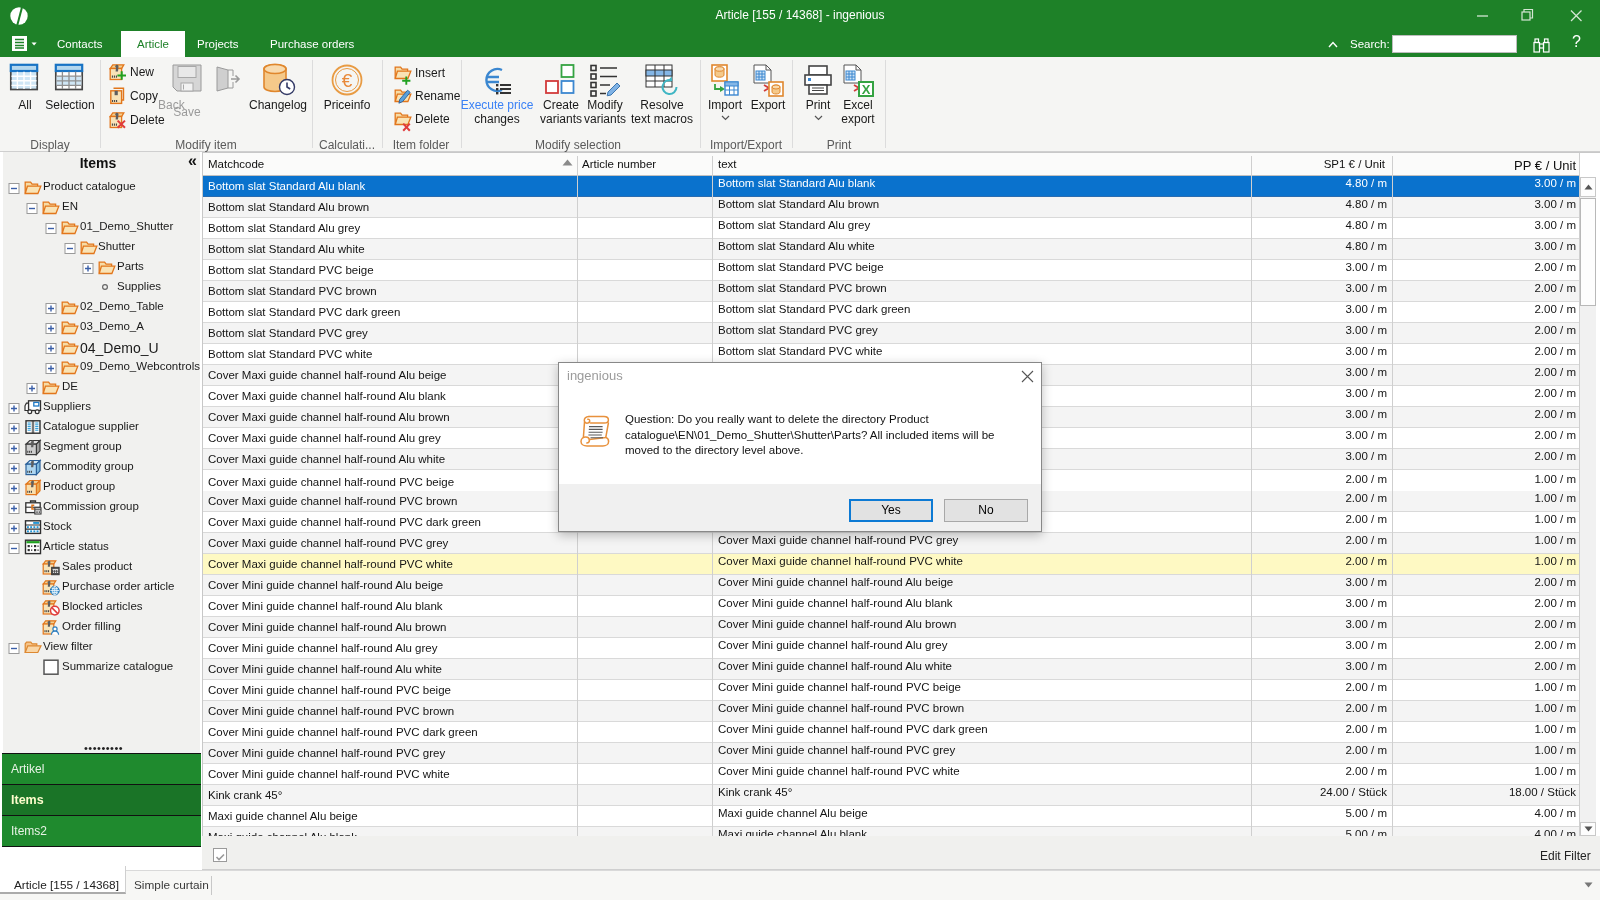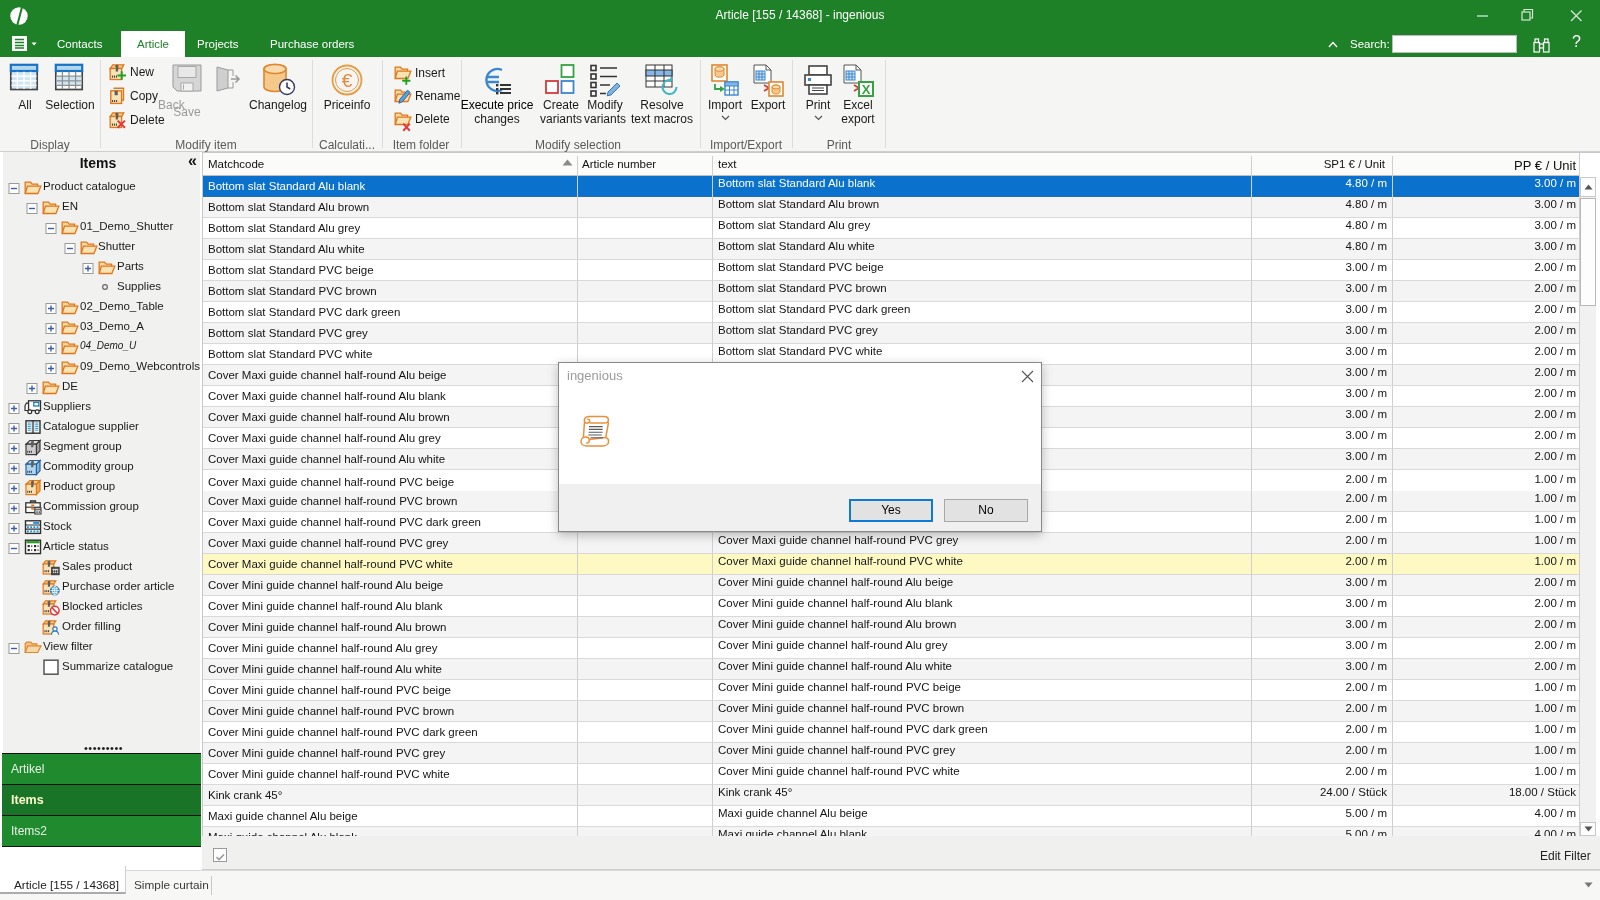--- a/index.html
+++ b/index.html
@@ -154,21 +154,21 @@
 <path d="M6 14 h13 M6 19 h13" stroke="#3b87d0" stroke-width="2.4"></path>
 <g stroke="#333" stroke-width="1.8">
           <path d="M20 22 h11 M20 26 h11 M20 30 h11"></path>
         </g>
 <g fill="#333">
           <rect x="16" y="21" width="2.4" height="2.4"></rect>
           <rect x="16" y="25" width="2.4" height="2.4"></rect>
           <rect x="16" y="29" width="2.4" height="2.4"></rect>
         </g>
 </svg></div>
-    <div class="abs" style="left:427px;top:41px;width:140px;text-align:center;font-size:12px;color:#000000;">Execute price</div>
+    <div class="abs" style="left:427px;top:41px;width:140px;text-align:center;font-size:12px;color:#3b82f6;">Execute price</div>
     <div class="abs" style="left:427px;top:55px;width:140px;text-align:center;font-size:12px;color:#1a1a1a;">changes</div>
     <div class="abs" style="left:544px;top:6px;width:34px;height:34px;"><svg width="34" height="34" viewBox="0 0 34 34">
 <rect x="17.5" y="2" width="12" height="12" fill="#fff" stroke="#35a342" stroke-width="1.8"></rect>
 <rect x="2" y="18" width="12" height="12" fill="#fff" stroke="#d23b3b" stroke-width="1.8"></rect>
 <rect x="17.5" y="18" width="12" height="12" fill="#fff" stroke="#3b87d0" stroke-width="1.8"></rect>
 </svg></div>
     <div class="abs" style="left:491px;top:41px;width:140px;text-align:center;font-size:12px;color:#1a1a1a;">Create</div>
     <div class="abs" style="left:491px;top:55px;width:140px;text-align:center;font-size:12px;color:#1a1a1a;">variants</div>
     <div class="abs" style="left:588px;top:6px;width:34px;height:34px;"><svg width="34" height="34" viewBox="0 0 34 34">
 <g fill="none" stroke="#333" stroke-width="1.6">
@@ -322,21 +322,21 @@
     <div class="abs" style="left:80px;top:144px;font-size:11.5px;color:#1a1a1a;">03_Demo_A</div>
     <div class="abs" style="left:45px;top:165px;"><svg width="12" height="12" viewBox="0 0 12 12">
         <rect x="1" y="0.5" width="10" height="10" fill="#fff" stroke="#9a9a9a"></rect>
         <path d="M3 5.5 h6 M6 2.5 v6" stroke="#3a5fa8" stroke-width="1.4"></path>
       </svg></div>
     <div class="abs" style="left:61px;top:163px;"><svg width="18" height="22" viewBox="0 0 18 22">
 <path d="M1.2 14.5 V3.2 H6.6 L8.1 5.2 H13.6 V7.2" fill="#f7dca6" stroke="#e2761b" stroke-width="1.3"></path>
 <path d="M3.4 7.2 H16.8 L13.9 14.5 H1.2 Z" fill="#f9e3b5" stroke="#e2761b" stroke-width="1.3"></path>
 
 </svg></div>
-    <div class="abs" style="left:80px;top:164px;font-size:10px;color:#1a1a1a;font-style:italic;">04_Demo_U</div>
+    <div class="abs" style="left:80px;top:164px;font-size:14px;color:#1a1a1a;">04_Demo_U</div>
     <div class="abs" style="left:45px;top:185px;"><svg width="12" height="12" viewBox="0 0 12 12">
         <rect x="1" y="0.5" width="10" height="10" fill="#fff" stroke="#9a9a9a"></rect>
         <path d="M3 5.5 h6 M6 2.5 v6" stroke="#3a5fa8" stroke-width="1.4"></path>
       </svg></div>
     <div class="abs" style="left:61px;top:183px;"><svg width="18" height="22" viewBox="0 0 18 22">
 <path d="M1.2 14.5 V3.2 H6.6 L8.1 5.2 H13.6 V7.2" fill="#f7dca6" stroke="#e2761b" stroke-width="1.3"></path>
 <path d="M3.4 7.2 H16.8 L13.9 14.5 H1.2 Z" fill="#f9e3b5" stroke="#e2761b" stroke-width="1.3"></path>
 
 </svg></div>
     <div class="abs" style="left:80px;top:184px;font-size:11.5px;color:#1a1a1a;">09_Demo_Webcontrols</div>
@@ -776,16 +776,17 @@
    <path d="M10 1.5 L25 1.5 C27.8 1.5 29.4 3 29.4 4.9 C29.4 6.8 27.6 8 25.2 8 L11.5 8"></path>
    <path d="M10 1.5 C6.8 1.8 5.2 3.2 5.3 5.5 C5.4 7.3 6.8 8.3 8.6 8.1 C10 7.9 10.8 6.9 10.7 5.7 C10.6 4.7 9.8 4 8.8 4.2"></path>
    <path d="M5.5 7 L4.4 22.4"></path>
    <path d="M26.8 22.4 C28.6 23.1 29.6 24.6 29.6 26.4 C29.6 29.1 27 31 23.8 31 L8 31 C4.6 31 2 29 2 26.4 C2 23.9 4.1 22 6.7 22 C8.9 22 10.4 23.4 10.4 25.3 C10.4 26.9 9.3 28 7.8 28"></path>
    <path d="M10.4 24.6 L26.8 22.4 M29.4 8 L26.8 22.4"></path>
   </g>
   <g stroke="#5a5a5a" stroke-width="1.1">
    <path d="M10 11.6 h13.6 M9.8 14.4 h13.8 M9.6 17.2 h14 M9.4 20 h13.4 M11.5 22.8 h12.5"></path>
   </g>
 </svg>
+ <div class="abs" style="left:66px;top:49px;width:420px;font-size:11.5px;color:#111;line-height:15.5px;white-space:nowrap;">Question: Do you really want to delete the directory Product<br>catalogue\EN\01_Demo_Shutter\Shutter\Parts? All included items will be<br>moved to the directory level above.</div>
  <div class="abs" style="left:0;top:121px;width:482px;height:47px;background:#f0f0f0;">
   <div class="abs" style="left:290px;top:15px;width:84px;height:23px;background:#e2e2e2;border:2px solid #0d7ad4;text-align:center;font-size:12px;color:#000;line-height:19px;">Yes</div>
   <div class="abs" style="left:385px;top:15px;width:84px;height:23px;background:#e2e2e2;border:1px solid #a8a8a8;text-align:center;font-size:12px;color:#000;line-height:21px;">No</div>
  </div>
 </div>
 </body></html>

